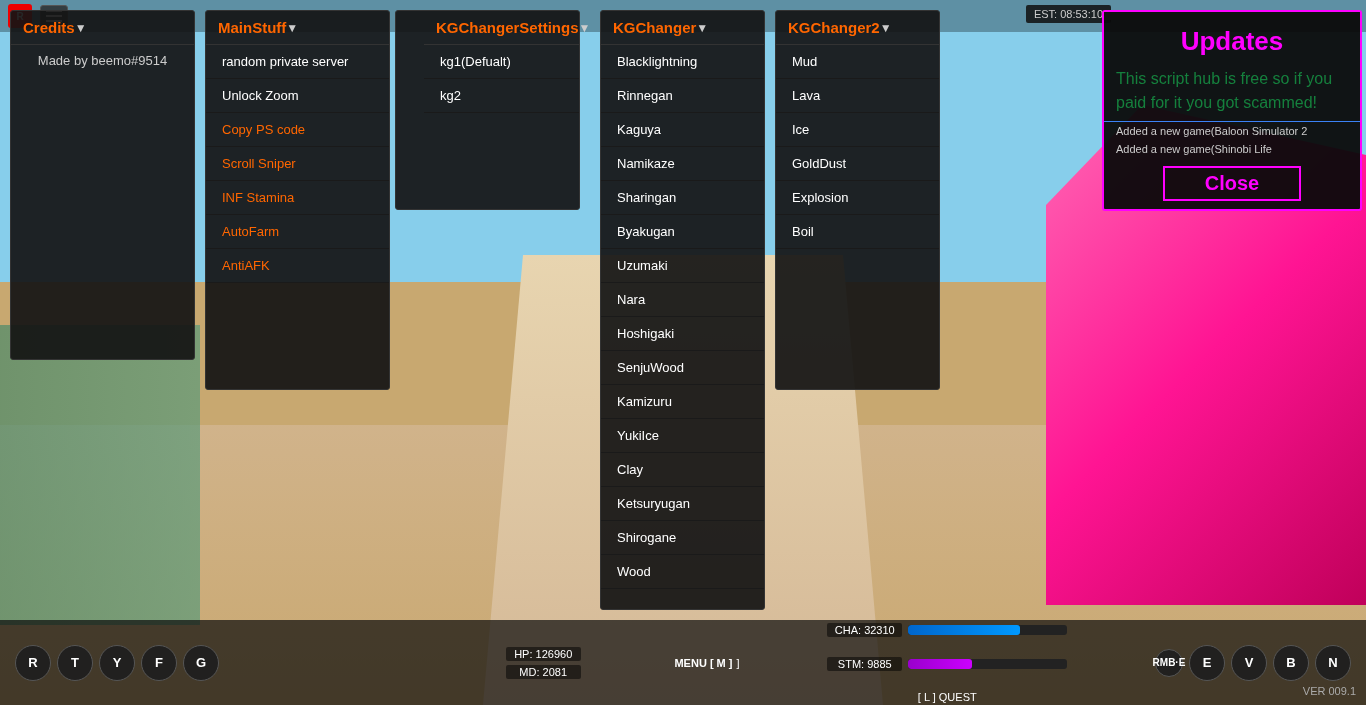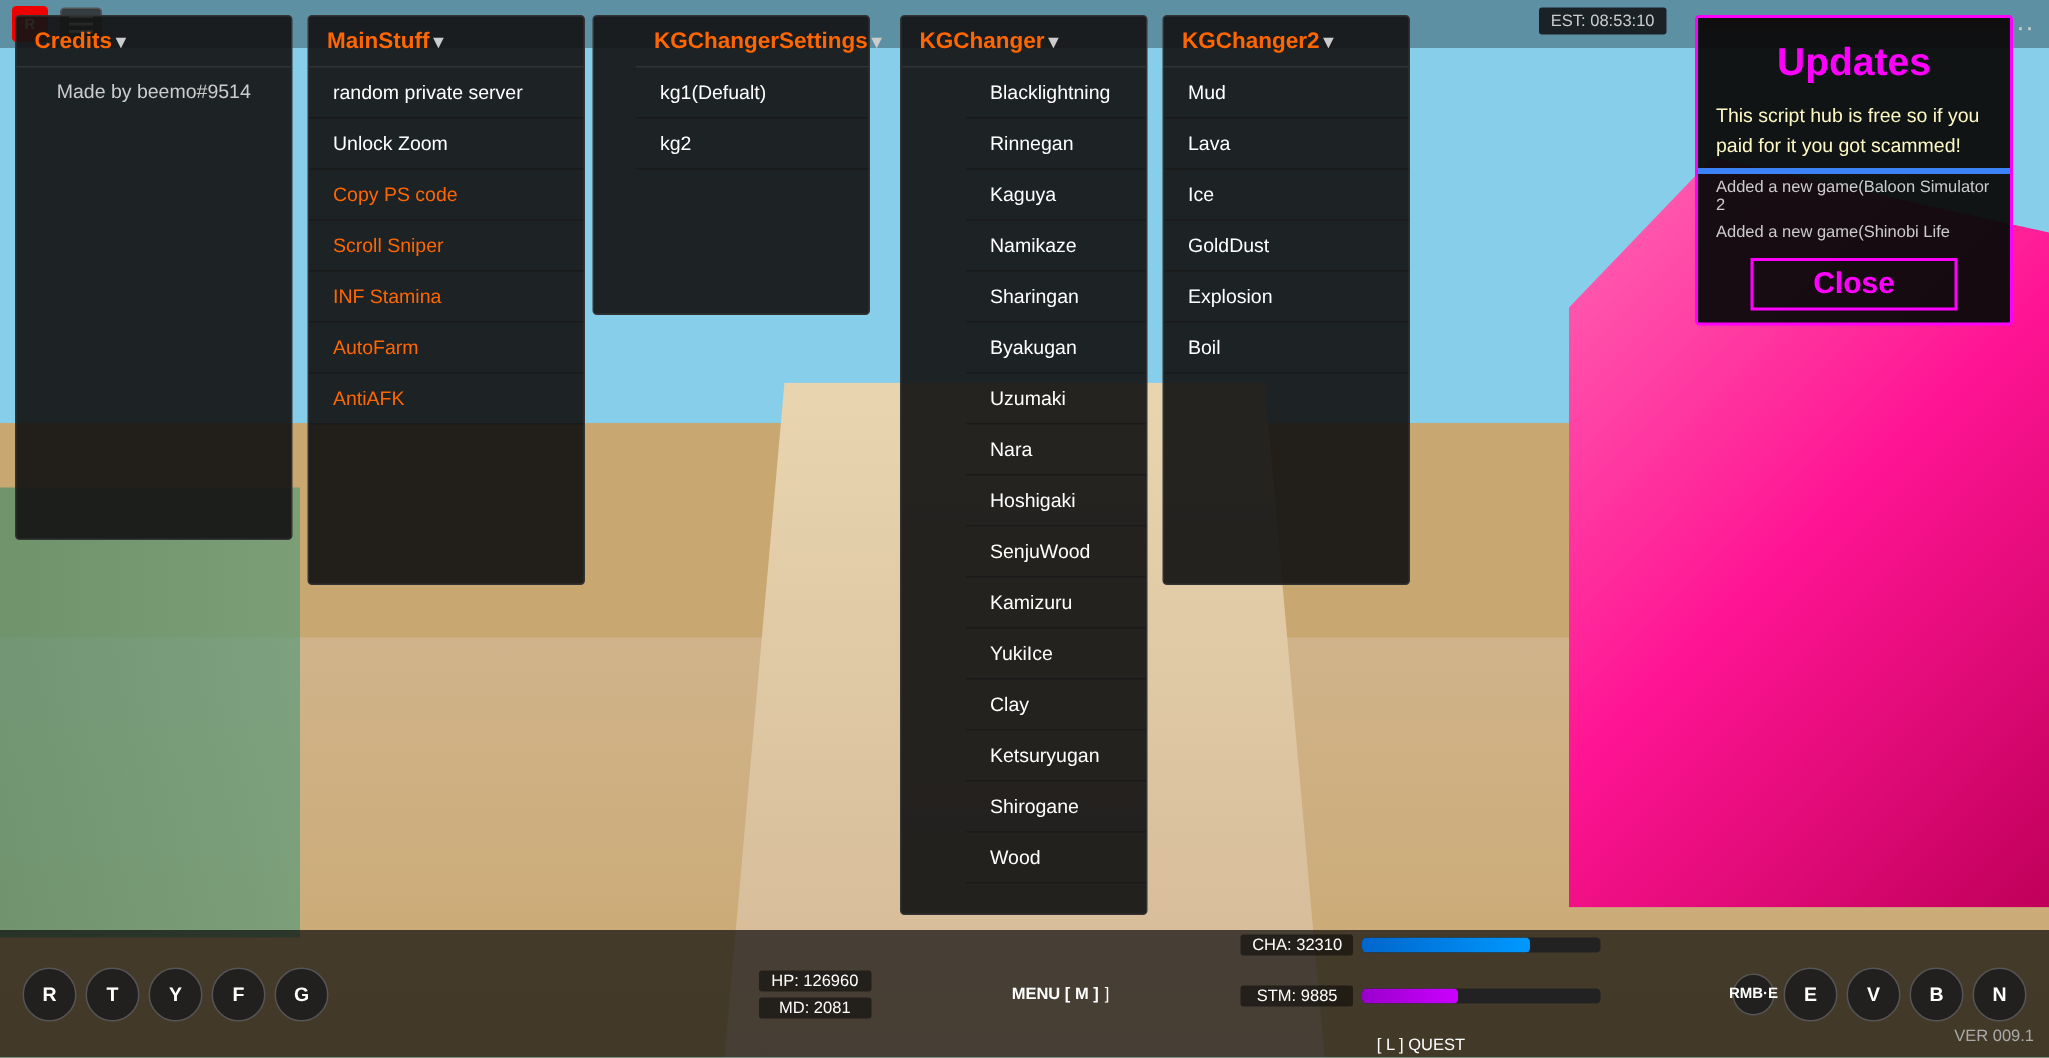--- a/index.html
+++ b/index.html
@@ -156,22 +156,22 @@
     .kgchanger2-panel {
       top: 10px;
       left: 775px;
       width: 165px;
       min-height: 380px;
     }
 
     
     .updates-panel {
       top: 10px;
-      right: 24px;
-      width: 212px;
+      right: 4px;
+      width: 260px;
       border: 2px solid #ff00ff;
       background: rgba(10, 10, 10, 0.95);
     }
 
     .updates-header {
       display: flex;
       align-items: center;
       justify-content: space-between;
       padding: 4px 8px;
       background: rgba(15,15,15,0.9);
@@ -179,25 +179,25 @@
 
     .updates-title {
       color: #ff00ff;
       font-size: 26px;
       font-weight: bold;
       text-align: center;
       padding: 6px 12px;
     }
 
     .updates-text {
-      color: #fef9c3;
-      font-size: 13px;
+      color: #15803d;
+      font-size: 16px;
       padding: 4px 12px 6px;
       line-height: 1.5;
-      border-bottom: 4px solid #3b82f6;
+      border-bottom: 1px solid #3b82f6;
     }
 
     .updates-added {
       color: #ccc;
       font-size: 11px;
       padding: 3px 12px;
     }
 
     .close-btn {
       display: block;
@@ -369,21 +369,20 @@
 
     .hamburger-line {
       width: 16px;
       height: 2px;
       background: #fff;
     }
 
     .scrollable-list {
       max-height: 640px;
       overflow-y: auto;
-      padding-left: 43px;
     }
 
     .scrollable-list::-webkit-scrollbar { width: 4px; }
     .scrollable-list::-webkit-scrollbar-track { background: #111; }
     .scrollable-list::-webkit-scrollbar-thumb { background: #555; border-radius: 2px; }
 
     
     .three-dots {
       position: absolute;
       top: 8px;

